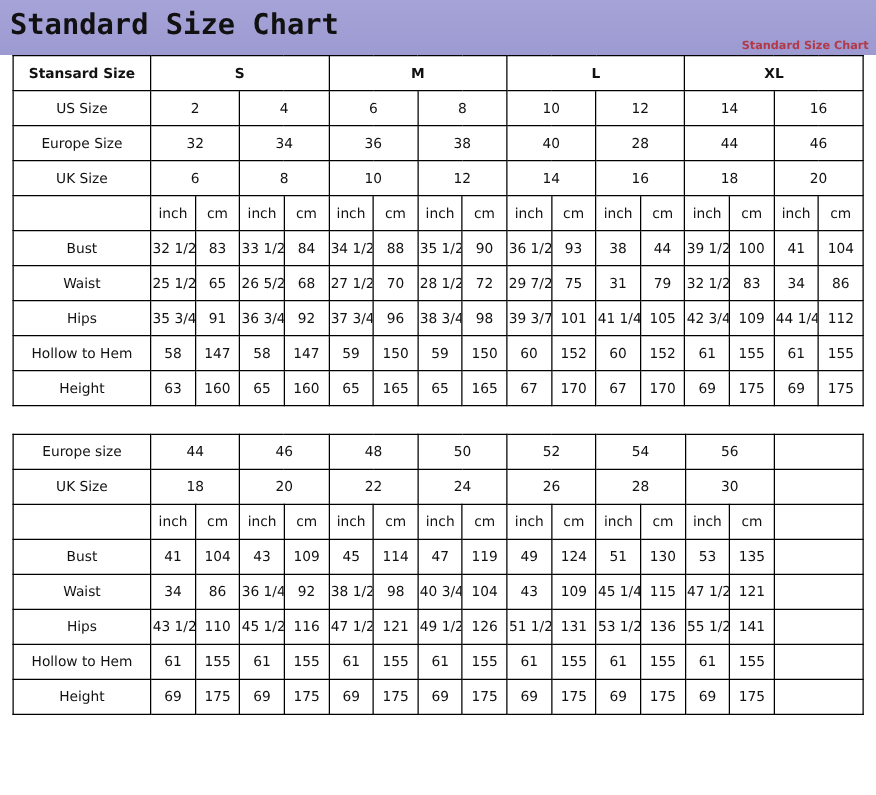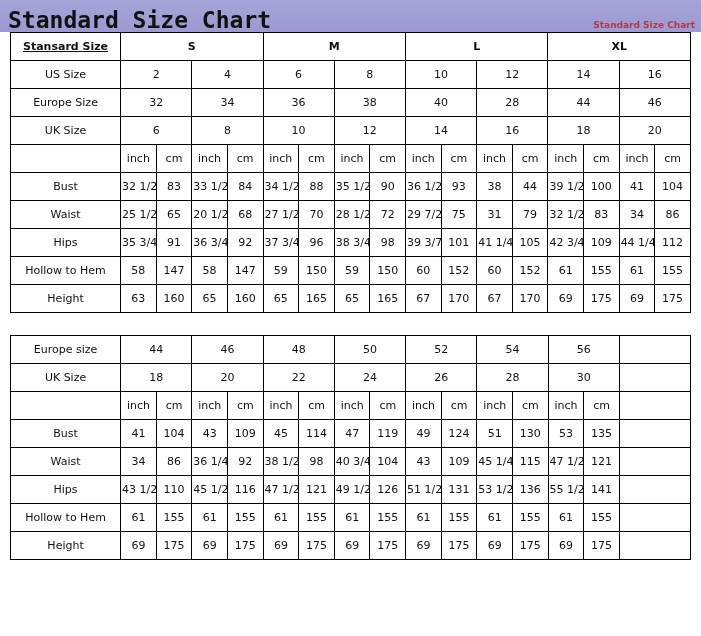--- a/index.html
+++ b/index.html
@@ -12,21 +12,21 @@
     height: 636px;
     font-family: "DejaVu Sans", sans-serif;
     color: #111111;
     position: relative;
     overflow: hidden;
   }
 
   
   .header-band {
     position: relative;
-    height: 32px;
+    height: 44px;
     background: #a3a1d6;
     background: linear-gradient(to bottom, #a6a3d8 0%, #9d9ad2 100%);
   }
   .header-title {
     position: absolute;
     left: 8px;
     top: 7px;
     font-family: "DejaVu Sans Mono", monospace;
     font-size: 23px;
     font-weight: bold;
@@ -59,21 +59,20 @@
     text-align: center;
     vertical-align: middle;
     height: 27px;
     padding: 0 1px;
     white-space: nowrap;
     overflow: hidden;
   }
   .rowlabel {
     font-size: 11.5px;
     font-weight: bold;
-    text-decoration: underline;
   }
   .rowlabel-plain {
     font-size: 11.5px;
   }
   .grouphead {
     font-size: 13px;
     font-weight: bold;
   }
   .unit {
     font-size: 10.5px;
@@ -178,21 +177,21 @@
           <td class="data-num">44</td>
           <td class="data-num">39 1/2</td>
           <td class="data-num">100</td>
           <td class="data-num">41</td>
           <td class="data-num">104</td>
         </tr>
         <tr>
           <td class="rowlabel-plain">Waist</td>
           <td class="data-num">25 1/2</td>
           <td class="data-num">65</td>
-          <td class="data-num">20 1/2</td>
+          <td class="data-num">26 5/2</td>
           <td class="data-num">68</td>
           <td class="data-num">27 1/2</td>
           <td class="data-num">70</td>
           <td class="data-num">28 1/2</td>
           <td class="data-num">72</td>
           <td class="data-num">29 7/2</td>
           <td class="data-num">75</td>
           <td class="data-num">31</td>
           <td class="data-num">79</td>
           <td class="data-num">32 1/2</td>

